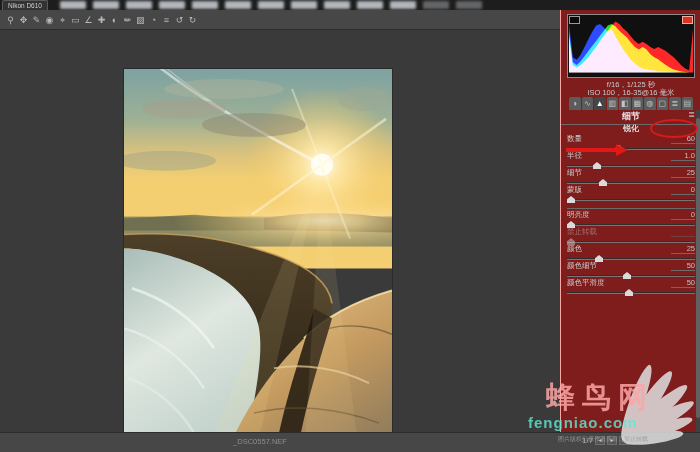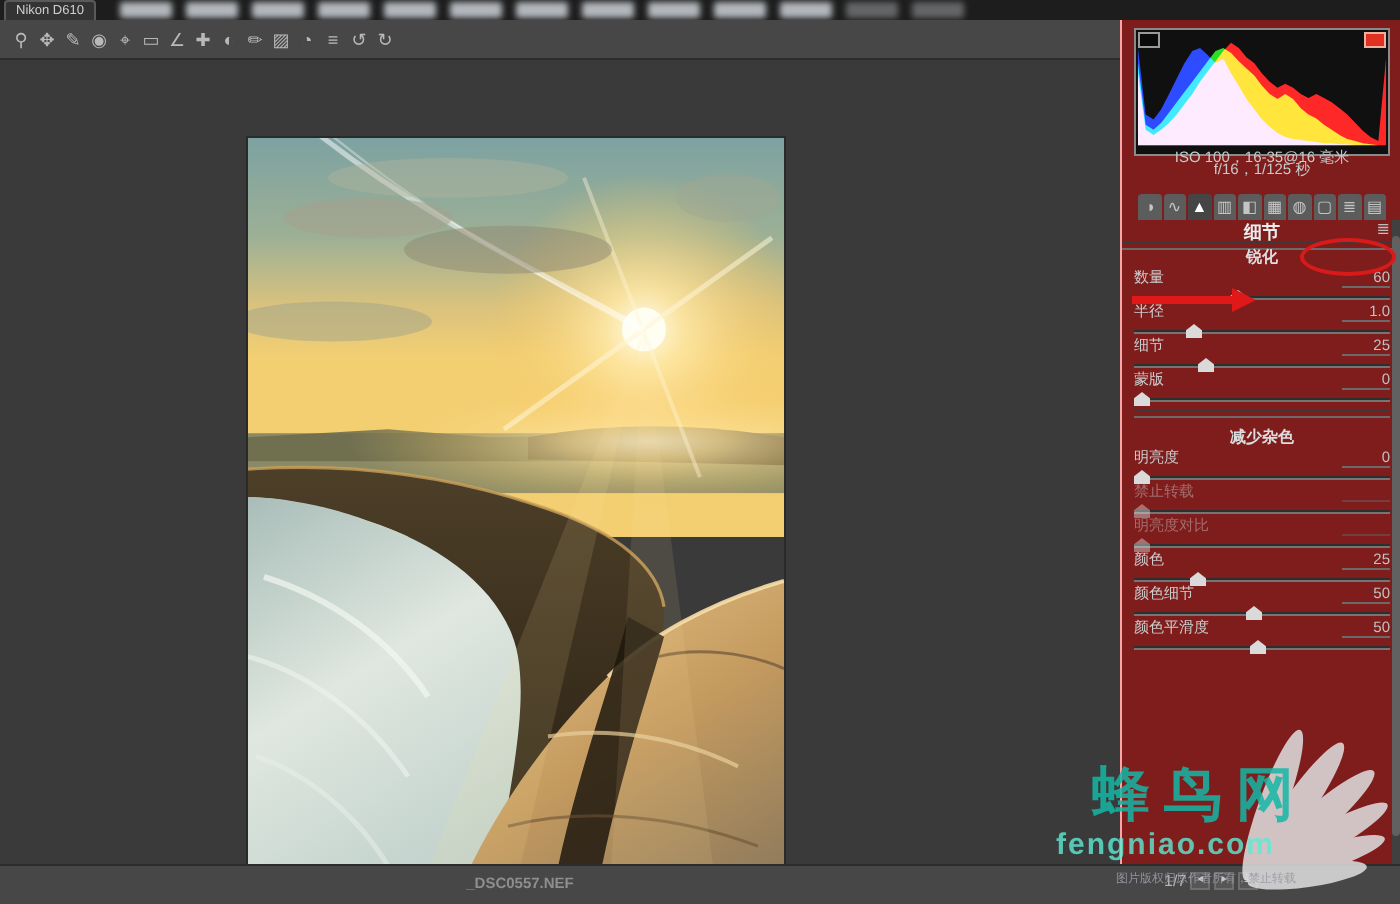--- a/index.html
+++ b/index.html
@@ -47,28 +47,28 @@
   #scrollbar{right:0;top:100px;width:4px;height:342px;background:#404040;}
   #scrollthumb{left:0;top:8px;width:4px;height:300px;background:#616161;border-radius:2px;}
   
   #ann-ellipse{left:650px;top:119px;width:44px;height:15px;border:2px solid #d81a1a;border-radius:50%;z-index:6;}
   #ann-arrow{left:566px;top:144px;width:62px;height:12px;z-index:6;}
   #ann-arrow .bar{position:absolute;left:0;top:4px;width:50px;height:4px;background:#e01818;}
   #ann-arrow .head{position:absolute;left:50px;top:0;width:0;height:0;
         border-left:12px solid #e01818;border-top:6px solid transparent;border-bottom:6px solid transparent;}
   
   #bottomstrip{left:0;top:432px;width:700px;height:20px;background:#474747;border-top:1px solid #2c2c2c;box-sizing:border-box;}
-  #filename{left:190px;top:437px;width:140px;text-align:center;color:#8e8e8e;font-size:7.5px;font-weight:bold;}
+  #filename{left:190px;top:437px;width:140px;text-align:center;color:#8e8e8e;font-size:7.5px;}
   #pager{left:582px;top:436px;display:flex;gap:2px;align-items:center;color:#b5b5b5;font-size:8px;}
   .pbtn{width:10px;height:9px;background:#565656;border:1px solid #6e6e6e;box-sizing:border-box;
         color:#c9c9c9;font-size:6px;line-height:7px;text-align:center;}
   
   #watermark{left:520px;top:352px;width:180px;height:100px;z-index:5;pointer-events:none;}
   #wm-cn{position:absolute;left:26px;top:26px;font-size:29px;font-weight:bold;letter-spacing:7px;
-         color:#14b8a6;opacity:.85;white-space:nowrap;}
+         color:#fca5a5;opacity:.85;white-space:nowrap;}
   #wm-en{position:absolute;left:8px;top:62px;font-size:15px;font-weight:bold;letter-spacing:1px;
          color:#5eead4;opacity:.8;white-space:nowrap;}
   #wm-note{position:absolute;left:38px;top:83px;font-size:6px;color:#9a9aa6;opacity:.9;white-space:nowrap;}
   #wing{position:absolute;left:88px;top:0px;opacity:.85;}
 </style>
 </head>
 <body>
 
 <div id="stage">
 
@@ -178,21 +178,21 @@
     <div id="histbox" class="abs">
       <div id="clipL" class="clip abs"></div>
       <div id="clipR" class="clip abs"></div>
       <svg id="histsvg" width="126" height="62" viewBox="0 0 128 62" style="position:absolute;left:0;top:0;">
           <polygon points="1,58 1.0,8.6 4.9,42.4 8.9,45.0 12.8,39.8 16.8,32.0 20.7,24.2 24.6,16.4 28.6,10.2 32.5,8.6 36.4,12.2 40.4,16.4 44.3,13.8 48.3,21.6 52.2,27.8 56.1,34.6 60.1,39.8 64.0,45.0 67.9,48.6 71.9,51.8 75.8,53.8 79.8,54.9 83.7,55.4 87.6,55.9 91.6,56.4 95.5,57.0 99.4,57.0 103.4,57.5 107.3,57.5 111.3,58.0 115.2,58.0 119.1,58.0 123.1,58.0 127.0,58.0 127,58" fill="#2040ff" style="mix-blend-mode: screen;"></polygon>
           <polygon points="1,58 1.0,16.4 4.9,47.6 8.9,50.2 12.8,46.6 16.8,41.4 20.7,36.2 24.6,31.0 28.6,25.8 32.5,20.6 36.4,15.4 40.4,10.2 44.3,8.6 48.3,11.2 52.2,15.4 56.1,19.0 60.1,22.6 64.0,27.8 67.9,32.0 71.9,34.6 75.8,32.0 79.8,34.6 83.7,39.3 87.6,42.4 91.6,44.5 95.5,47.6 99.4,50.2 103.4,52.8 107.3,54.9 111.3,55.9 115.2,57.0 119.1,57.5 123.1,58.0 127.0,58.0 127,58" fill="#18e018" style="mix-blend-mode: screen;"></polygon>
           <polygon points="1,58 1.0,21.6 4.9,50.2 8.9,52.8 12.8,50.2 16.8,46.6 20.7,42.4 24.6,37.2 28.6,32.0 32.5,25.8 36.4,20.6 40.4,15.4 44.3,10.2 48.3,6.0 52.2,8.6 56.1,13.3 60.1,16.4 64.0,21.6 67.9,25.8 71.9,28.9 75.8,26.8 79.8,28.9 83.7,32.0 87.6,34.1 91.6,32.0 95.5,34.1 99.4,36.2 103.4,39.3 107.3,42.4 111.3,46.6 115.2,50.7 119.1,53.8 123.1,55.9 127.0,13.8 127,58" fill="#ff1a1a" style="mix-blend-mode: screen;"></polygon>
         </svg>
     </div>
     <div class="caminfo abs" style="top:70px;">f/16，1/125 秒</div>
-    <div class="caminfo abs" style="top:64px;">ISO 100，16-35@16 毫米</div>
+    <div class="caminfo abs" style="top:78px;">ISO 100，16-35@16 毫米</div>
     <div id="tabs" class="abs">
         <span class="tab">◑</span>
         <span class="tab">∿</span>
         <span class="tab active">▲</span>
         <span class="tab">▥</span>
         <span class="tab">◧</span>
         <span class="tab">▦</span>
         <span class="tab">◍</span>
         <span class="tab">▢</span>
         <span class="tab">≣</span>
@@ -233,42 +233,32 @@
         <div class="srow">
           <div class="lblline">
             <span class="lbl">蒙版</span>
             <span class="val">0</span>
           </div>
           <div class="track">
             <span class="knob" style="left: 0px;"></span>
           </div>
         </div>
         <div class="divider"></div>
-        <div class="sec">减少杂色</div>
         <div class="srow">
           <div class="lblline">
             <span class="lbl">明亮度</span>
             <span class="val">0</span>
           </div>
           <div class="track">
             <span class="knob" style="left: 0px;"></span>
           </div>
         </div>
         <div class="srow dim">
           <div class="lblline">
             <span class="lbl">禁止转载</span>
-            <span class="val"></span>
-          </div>
-          <div class="track">
-            <span class="knob" style="left: 0px;"></span>
-          </div>
-        </div>
-        <div class="srow dim">
-          <div class="lblline">
-            <span class="lbl">明亮度对比</span>
             <span class="val"></span>
           </div>
           <div class="track">
             <span class="knob" style="left: 0px;"></span>
           </div>
         </div>
         <div class="srow">
           <div class="lblline">
             <span class="lbl">颜色</span>
             <span class="val">25</span>

